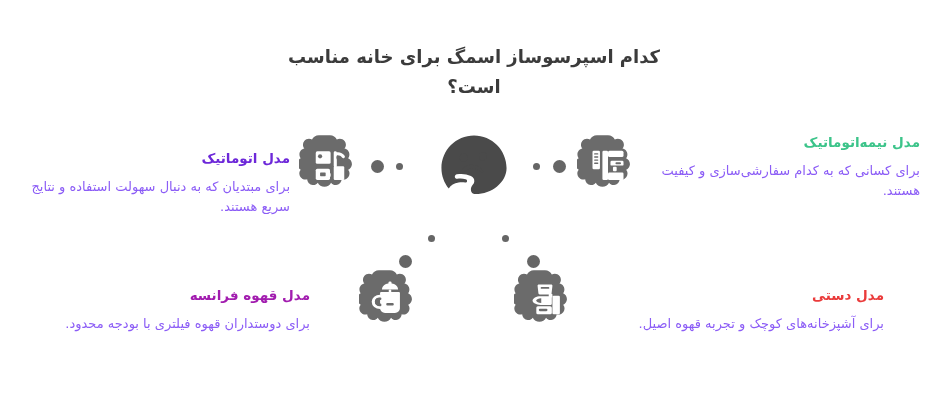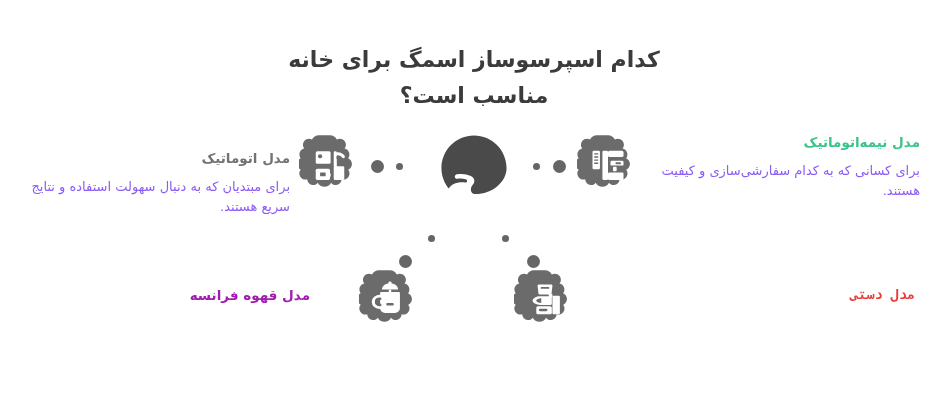--- a/index.html
+++ b/index.html
@@ -16,21 +16,21 @@
     color: #3d3d3d;
   }
 
   
   #infographic-title {
     position: absolute;
     left: 274px;
     top: 42px;
     width: 400px;
     text-align: center;
-    font-size: 22px;
+    font-size: 18px;
     font-weight: bold;
     line-height: 1.65;
     color: #3b3b3b;
     direction: rtl;
   }
 
   
   .icon-badge {
     position: absolute;
     width: 62px;
@@ -72,21 +72,21 @@
     line-height: 1.55;
     color: #8b5cf6;
     font-weight: normal;
   }
   .align-right { text-align: right; }
 
   
   #text-automatic      { left: 28px;  top: 150px; width: 262px; }
   #text-semiautomatic  { left: 650px; top: 134px; width: 270px; }
   #text-french         { left: 28px;  top: 287px; width: 282px; }
-  #text-manual         { left: 625px; top: 287px; width: 290px; font-family: Liberation Mono, monospace; }
+  #text-manual         { left: 594px; top: 287px; width: 290px; }
 </style>
 </head>
 <body>
 
 <div id="infographic-title">کدام اسپرسوساز اسمگ برای خانه مناسب است؟</div>
 
 <div id="center-icon">
   <svg viewBox="0 0 100 100" fill="currentColor" aria-hidden="true">
     <path d="M50 6C25.7 6 6 25.7 6 50c0 10.5 3.7 20.2 9.9 27.8
              2.6-4.6 7.2-7.6 13.3-8.3 3-0.35 6-0.3 8.9 0.05
@@ -245,28 +245,30 @@
 <div class="dot" style="left:533px; top:163px; width:7px; height:7px;"></div>
 <div class="dot" style="left:553px; top:160px; width:13px; height:13px;"></div>
 
 <div class="dot" style="left:428px; top:235px; width:7px; height:7px;"></div>
 <div class="dot" style="left:399px; top:255px; width:13px; height:13px;"></div>
 
 <div class="dot" style="left:502px; top:235px; width:7px; height:7px;"></div>
 <div class="dot" style="left:527px; top:255px; width:13px; height:13px;"></div>
 
 <div class="node-text align-right" id="text-automatic">
-  <div class="node-heading" style="color:#737373;">مدل اتوماتیک</div>
+  <div class="node-heading" style="color:#6d28d9;">مدل اتوماتیک</div>
   <div class="node-desc">برای مبتدیان که به دنبال سهولت استفاده و نتایج سریع هستند.</div>
 </div>
 
 <div class="node-text align-right" id="text-semiautomatic">
   <div class="node-heading" style="color:#3cc48a;">مدل نیمه‌اتوماتیک</div>
   <div class="node-desc">برای کسانی که به کدام سفارشی‌سازی و کیفیت هستند.</div>
 </div>
 
 <div class="node-text align-right" id="text-french">
   <div class="node-heading" style="color:#a21caf;">مدل قهوه فرانسه</div>
+  <div class="node-desc">برای دوستداران قهوه فیلتری با بودجه محدود.</div>
 </div>
 
 <div class="node-text align-right" id="text-manual">
   <div class="node-heading" style="color:#ea3b3b;">مدل دستی</div>
+  <div class="node-desc">برای آشپزخانه‌های کوچک و تجربه قهوه اصیل.</div>
 </div>
 
 </body></html>

